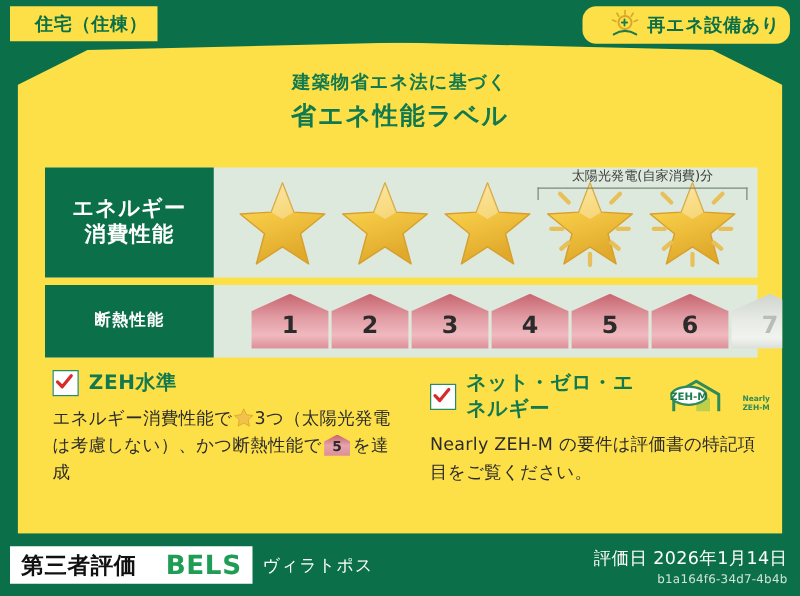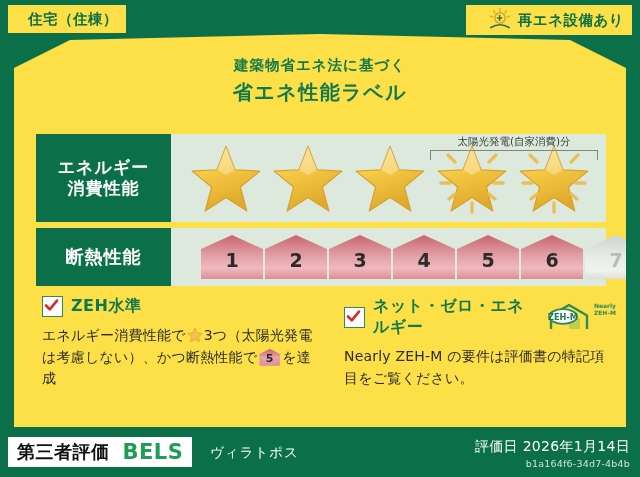--- a/index.html
+++ b/index.html
@@ -14,21 +14,21 @@
     overflow:hidden;
   }
 
   
   .corner-tag{
     position:absolute;background:#fde047;
     display:flex;align-items:center;justify-content:center;
     color:#0b7049;font-weight:bold;letter-spacing:.5px;padding-left:12px;
   }
   #house-type-tag{left:8px;top:5px;width:106px;height:28px;font-size:14.5px;}
-  #renew-tag{right:8px;top:5px;width:154px;height:30px;font-size:14.5px;gap:4px;}
+  #renew-tag{right:8px;top:5px;width:154px;height:30px;font-size:14.5px;gap:4px;border-radius:11px;}
   #renew-tag .tag-text{color:#0b7049;font-weight:bold;font-size:14.5px;}
 
   .sun-icon{width:28px;height:26px;display:block;flex:0 0 auto;}
 
   
   #panel{
     position:absolute;left:14px;top:34px;width:612px;height:393px;
     background:#fde047;
     clip-path:polygon(0 34px, 56px 6px, 306px 0, 556px 6px, 612px 34px, 612px 393px, 0 393px);
   }
@@ -45,21 +45,21 @@
   }
   #row-energy{top:100px;height:88px;}
   #row-insulation{top:194px;height:58px;}
 
   .row-label{
     background:#0b7049;color:#fff;flex:0 0 auto;
     display:flex;flex-direction:column;align-items:center;justify-content:center;
     font-weight:bold;letter-spacing:1px;line-height:1.25;
   }
   #row-energy .row-label{width:135px;height:88px;font-size:17px;align-items:center;}
-  #row-insulation .row-label{width:135px;height:58px;font-size:18px;}
+  #row-insulation .row-label{width:135px;height:58px;font-size:13px;}
 
   .row-content{position:relative;flex:1 1 auto;height:100%;}
 
   
   #stars-wrap{position:absolute;left:16px;top:0;height:100%;display:flex;align-items:center;gap:4px;}
   .star-cell{position:relative;width:78px;height:78px;display:flex;align-items:center;justify-content:center;}
   .star-svg{width:72px;height:70px;display:block;}
   .sparkles{position:absolute;inset:0;pointer-events:none;}
 
   
@@ -115,31 +115,31 @@
     position:absolute;inset:0;
     clip-path:polygon(0 32%, 50% 0, 100% 32%, 100% 100%, 0 100%);
     background:linear-gradient(180deg,#c8646e 0%,#e6a4ab 50%,#dd8e97 100%);
   }
   .inline-house .hn{
     position:absolute;inset:0;display:flex;align-items:flex-end;justify-content:center;
     font-size:11px;font-weight:bold;color:#2b2b2b;line-height:1;padding-bottom:2px;z-index:2;
   }
 
   
-  #zehm-badge{display:flex;align-items:flex-start;gap:3px;margin-left:4px;}
+  #zehm-badge{display:flex;align-items:flex-end;gap:15px;margin-left:4px;}
   #zehm-badge svg{display:block;}
   #zehm-badge .nearly{
     font-size:6px;color:#2f8a5c;font-weight:bold;line-height:1.15;letter-spacing:0;
   }
 
   
   #footer{position:absolute;left:0;right:0;bottom:0;height:50px;}
   #bels-tag{
     position:absolute;left:8px;bottom:10px;height:30px;background:#fff;
-    display:flex;align-items:center;gap:13px;padding:0 9px;
+    display:flex;align-items:center;gap:23px;padding:0 9px;
   }
   #bels-jp{color:#111;font-size:18px;font-weight:bold;letter-spacing:.5px;}
   #bels-en{color:#1f9d55;font-size:21px;font-weight:bold;letter-spacing:.5px;}
   #building-name{
     position:absolute;left:210px;bottom:15px;color:#fff;font-size:13.5px;letter-spacing:1px;
   }
   #eval-block{position:absolute;right:10px;bottom:8px;text-align:right;}
   #eval-date{color:#fff;font-size:14px;letter-spacing:.3px;}
   #eval-id{color:#cfe3d8;font-size:9.5px;margin-top:2px;letter-spacing:.2px;}
 </style>

